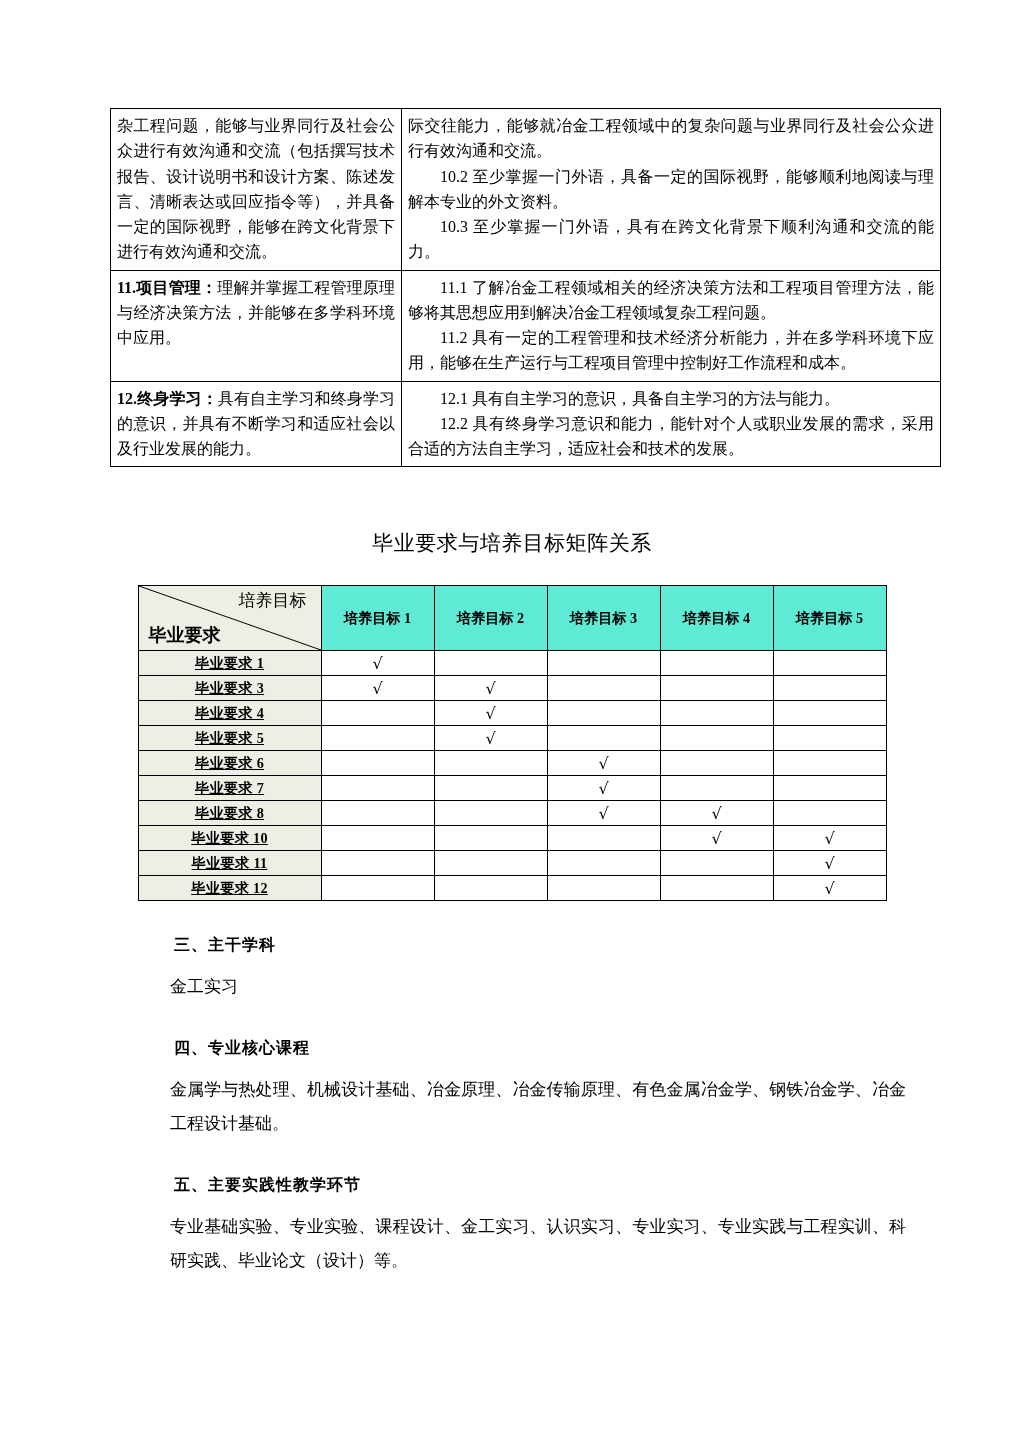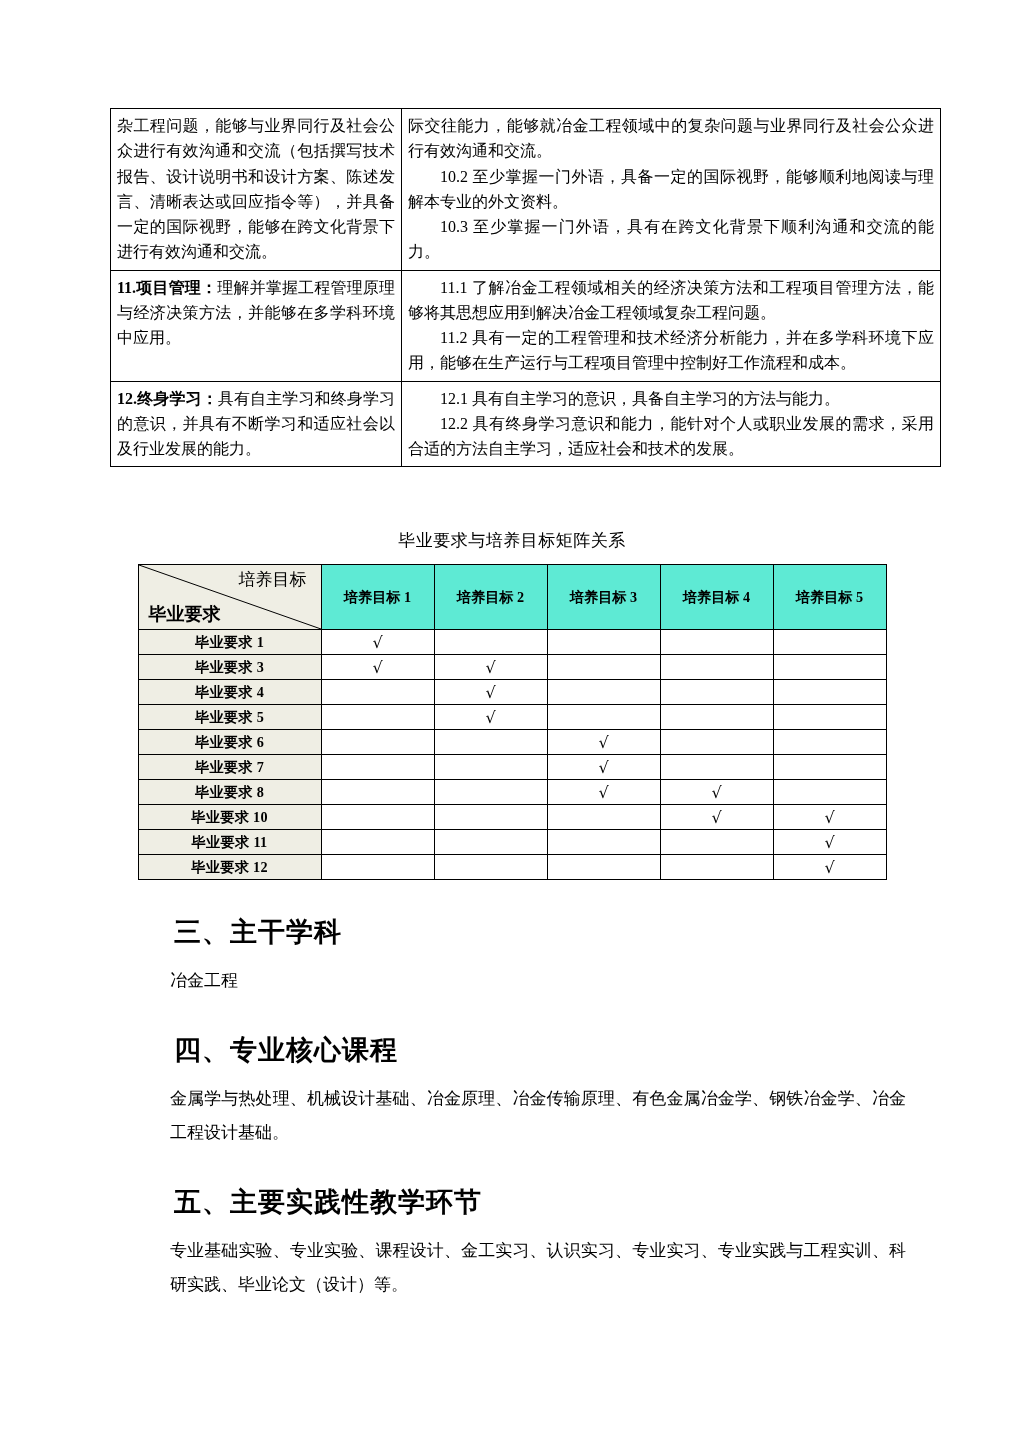--- a/index.html
+++ b/index.html
@@ -51,42 +51,43 @@
     text-align: justify;
     text-justify: inter-ideograph;
     margin: 0;
     text-indent: 2em;
   }
   .bold { font-weight: bold; }
 
   
   .matrix-title {
     text-align: center;
-    font-size: 17px;
-    margin: 62px 0 12px 0;
+    font-size: 21px;
+    margin: 62px 0 28px 0;
     letter-spacing: 0.5px;
   }
   table.matrix {
     border-collapse: collapse;
     table-layout: fixed;
     width: 742px;
     margin: 0 auto;
   }
   table.matrix th, table.matrix td {
     border: 1px solid #000;
     text-align: center;
     font-size: 14.2px;
     font-weight: bold;
     height: 24px;
     padding: 0;
   }
   table.matrix td.rowhead {
     background: #efeee4;
     width: 182px;
     letter-spacing: 0.3px;
+    text-decoration: underline;
   }
   table.matrix th.colhead {
     background: #5eead4;
     width: 112px;
     height: 64px;
     vertical-align: middle;
     margin-top: 43px;
   }
   td.corner {
     background: #efeee4;
@@ -118,21 +119,21 @@
   table.matrix td.cell {
     width: 112px;
     font-size: 16px;
     font-weight: normal;
     font-family: "DejaVu Sans", sans-serif;
   }
 
   
   h2.sec {
     font-family: "DejaVu Sans", "Liberation Sans", sans-serif;
-    font-size: 27px;
+    font-size: 16px;
     font-weight: bold;
     margin: 34px 0 0 0;
     padding-left: 64px;
     letter-spacing: 1px;
   }
   p.body {
     font-size: 17px;
     line-height: 2.0;
     margin: 14px 0 0 0;
     padding: 0 8px 0 60px;
@@ -277,21 +278,21 @@
           <td class="cell"></td>
           <td class="cell"></td>
           <td class="cell"></td>
           <td class="cell"></td>
           <td class="cell">√</td>
         </tr>
       </tbody>
   </table>
 
   <h2 class="sec">三、主干学科</h2>
-  <p class="body">冶金工程</p>
+  <p class="body">金工实习</p>
 
   <h2 class="sec">四、专业核心课程</h2>
   <p class="body">金属学与热处理、机械设计基础、冶金原理、冶金传输原理、有色金属冶金学、钢铁冶金学、冶金工程设计基础。</p>
 
   <h2 class="sec">五、主要实践性教学环节</h2>
   <p class="body">专业基础实验、专业实验、课程设计、金工实习、认识实习、专业实习、专业实践与工程实训、科研实践、毕业论文（设计）等。</p>
 
 </div>
 
 </body></html>

